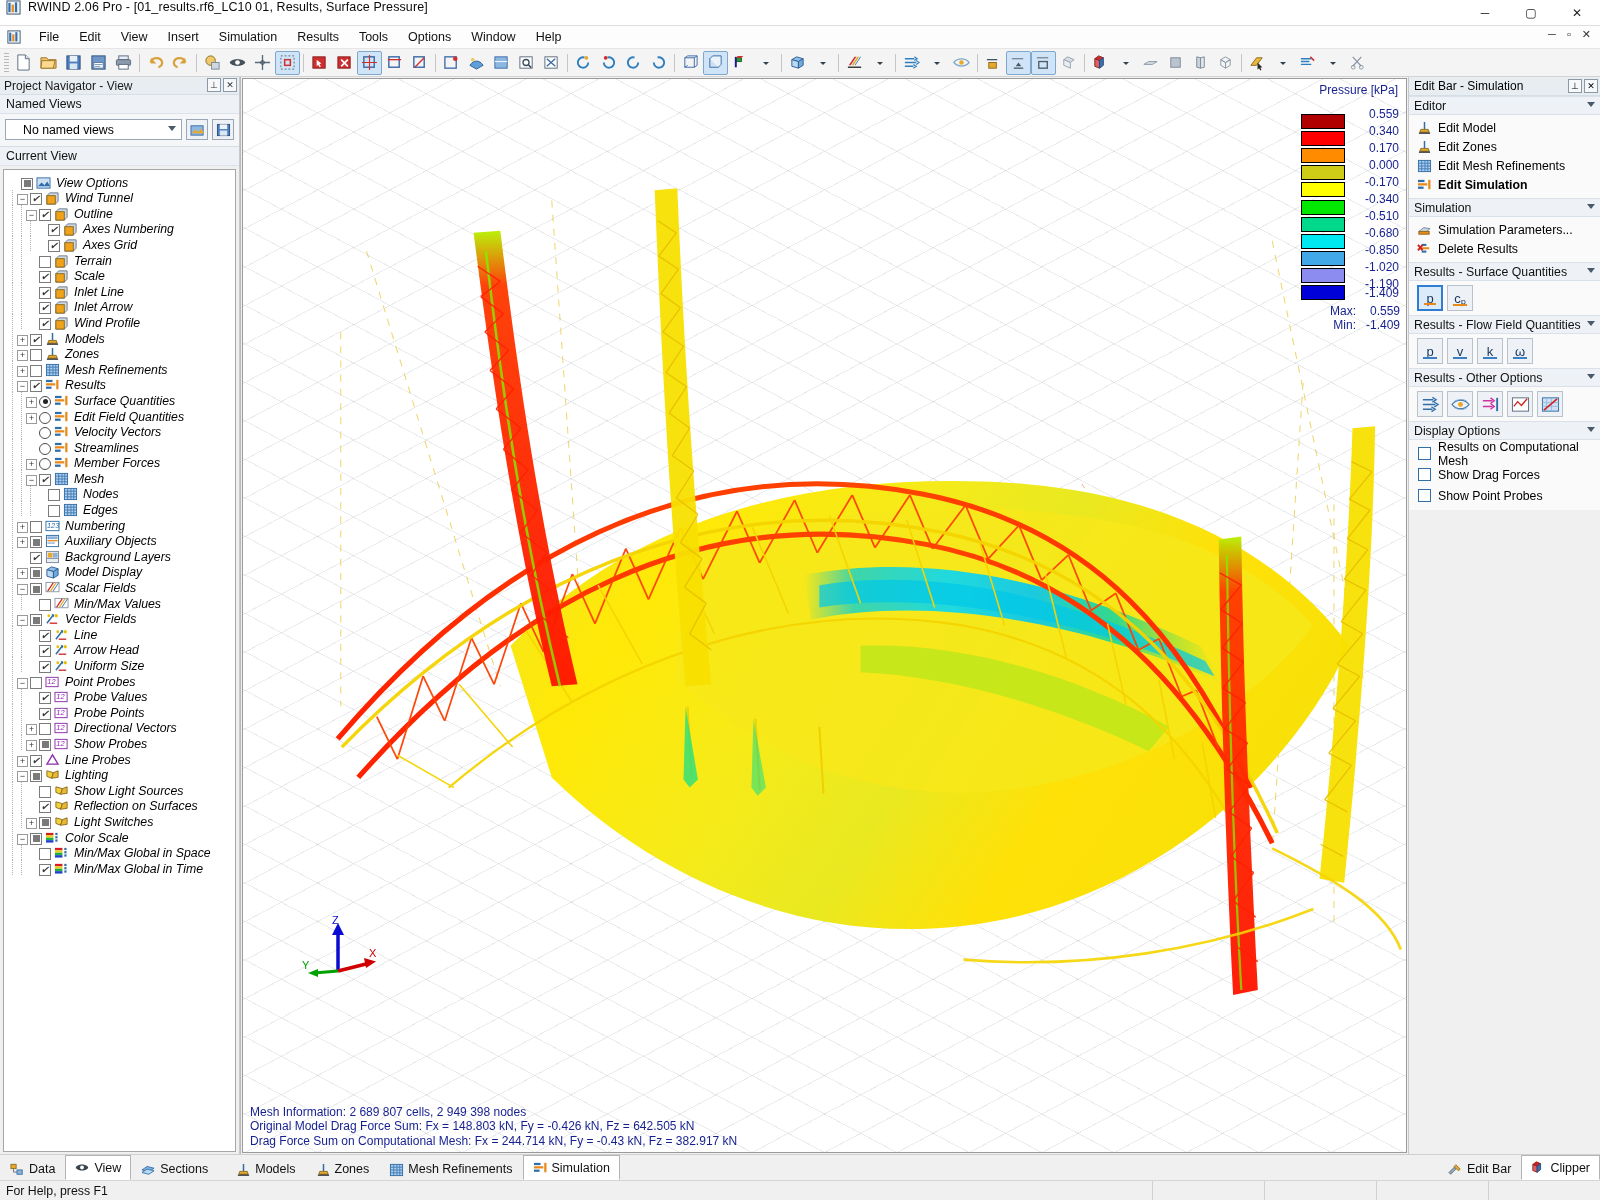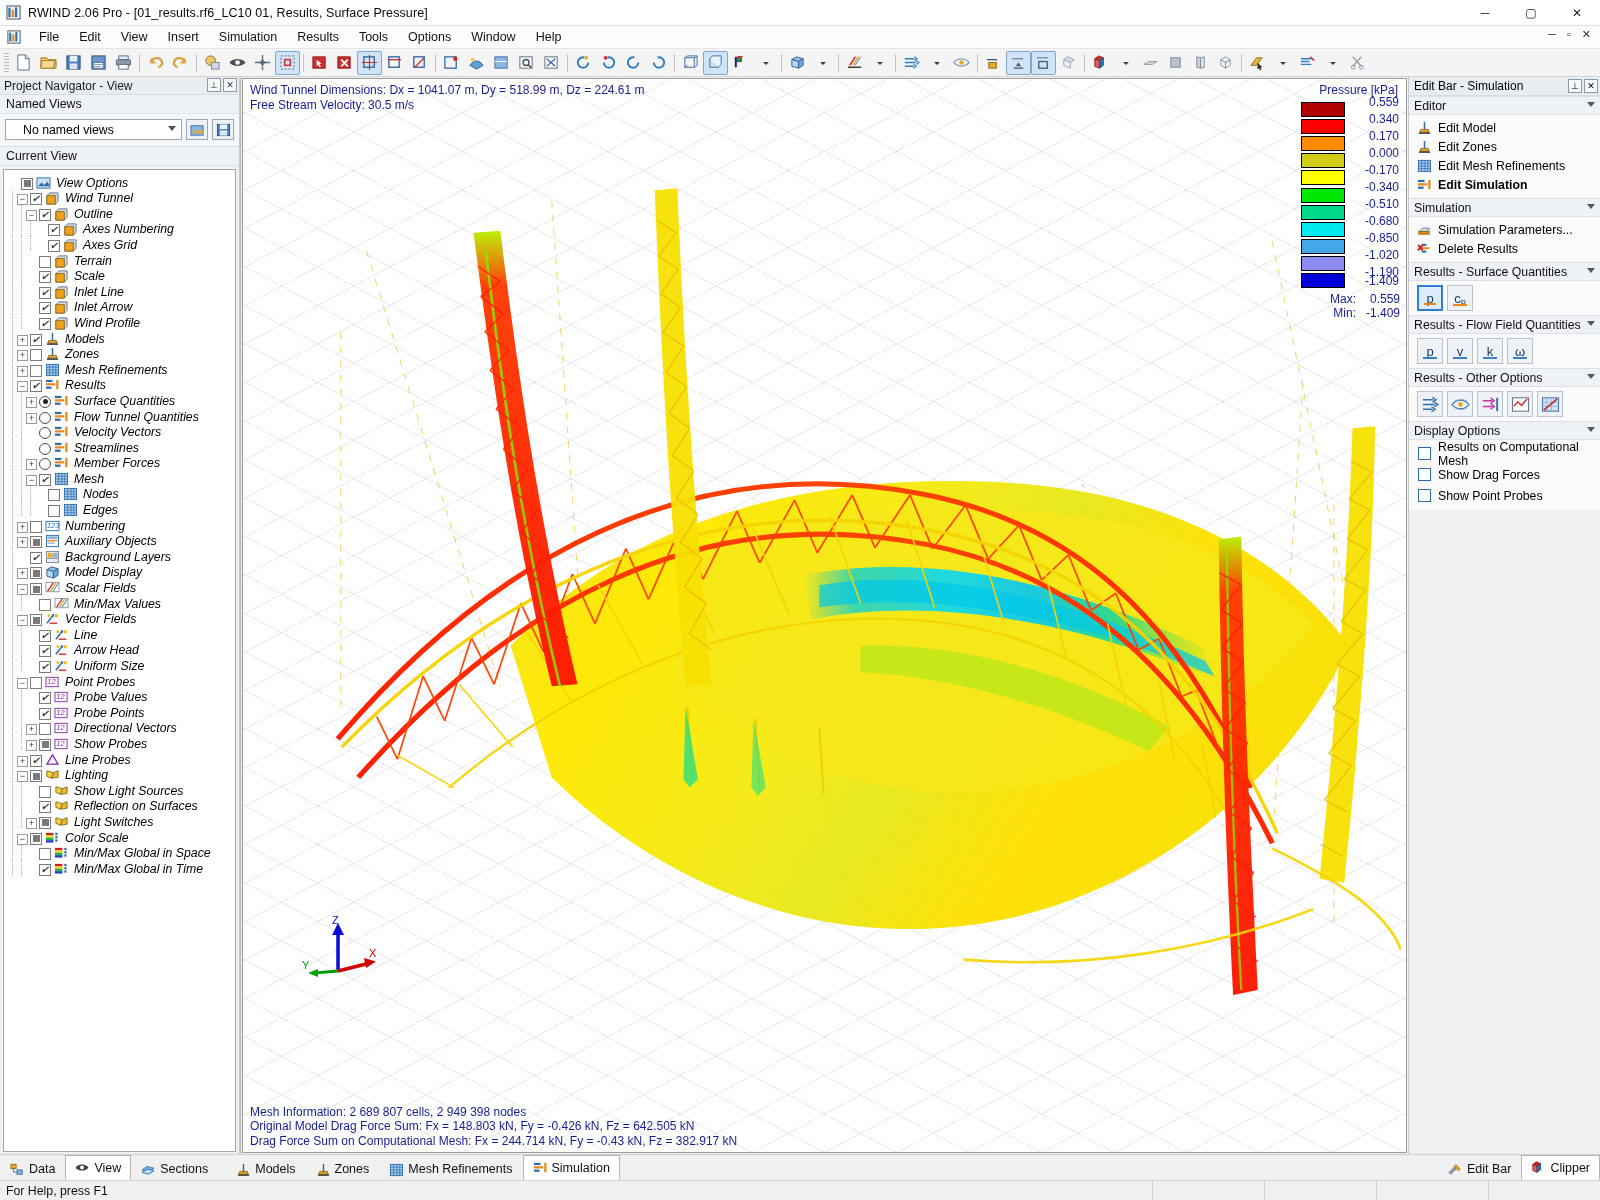--- a/index.html
+++ b/index.html
@@ -8,21 +8,21 @@
     width:1600px; height:1200px; overflow:hidden;
     font-family:"Liberation Sans", sans-serif;
     font-size:12.5px; color:#000;
     background:#f0f0f0;
     -webkit-font-smoothing:antialiased;
   }
   .app { width:1600px; height:1200px; display:flex; flex-direction:column; background:#f0f0f0; }
 
   
   .titlebar {
-    height:26px; display:flex; align-items:center;
+    height:26px; display:flex; 
     background:#ffffff; border-bottom:1px solid #dfdfdf;
     position:relative; flex:0 0 26px;
   }
   .title-ico { width:15px;height:15px;margin:0 7px 0 6px; flex:0 0 15px; }
   .title-text { font-size:12.5px; color:#0a0a0a; letter-spacing:.1px; }
   .win-btns { position:absolute; right:0; top:0; height:26px; display:flex; }
   .win-btn { width:46px; height:26px; display:flex; align-items:center; justify-content:center;
              font-size:12px; color:#222; }
 
   
@@ -100,21 +100,21 @@
   .vp-grid { position:absolute; inset:0;
      background-image:
        repeating-linear-gradient(28deg, rgba(150,160,170,.20) 0 1px, transparent 1px 34px),
        repeating-linear-gradient(-28deg, rgba(150,160,170,.20) 0 1px, transparent 1px 34px);
   }
   .vp-info { position:absolute; left:7px; top:4px; color:#151f8f; font-size:12px; line-height:14.5px;
              white-space:nowrap; }
   .vp-info-b { position:absolute; left:7px; bottom:4px; color:#151f8f; font-size:12px; line-height:14.5px;
              white-space:nowrap; }
   .legend { position:absolute; right:6px; top:4px; width:108px; color:#151f8f; font-size:12px; }
-  .legend-title { text-align:right; padding-right:2px; margin-bottom:4px; }
+  .legend-title { text-align:right; padding-right:2px; margin-bottom:16px; }
   .legend-rows { position:relative; }
   .lrow { display:flex; align-items:center; height:17.1px; }
   .lswatch { width:44px; height:15px; border:1px solid #000; flex:0 0 44px; margin-left:9px;}
   .lval { flex:1 1 auto; text-align:right; padding-right:1px; font-size:12px;
           transform:translateY(-8.5px); }
   .lrow:last-child .lval { transform:translateY(-8.5px); }
   .lextra { margin-top:3px; font-size:12px; }
   .lextra div { display:flex; justify-content:flex-end; gap:2px; }
   .lextra .lk { width:34px; text-align:right; }
   .lextra .lv { width:42px; text-align:right; }
@@ -773,21 +773,21 @@
               <span class="exp">+</span>
               <span class="rb"></span>
               <span class="ic">
                 <svg width="15" height="14" viewBox="0 0 16 15">
                   <rect x="1" y="2" width="7" height="2.4" fill="#2f6ea8"></rect>
                   <rect x="1" y="5.6" width="10" height="2.4" fill="#e8891a"></rect>
                   <rect x="1" y="9.2" width="6" height="2.4" fill="#2f6ea8"></rect>
                   <rect x="12" y="2" width="2.4" height="10" fill="#e8891a"></rect>
                 </svg>
               </span>
-              <span class="tlabel">Flow Tunnel Quantities</span>
+              <span class="tlabel">Edit Field Quantities</span>
             </div>
             <div class="trow">
               <span class="vline"></span>
               <span class="vline"></span>
               <span class="exp none"></span>
               <span class="rb"></span>
               <span class="ic">
                 <svg width="15" height="14" viewBox="0 0 16 15">
                   <rect x="1" y="2" width="7" height="2.4" fill="#2f6ea8"></rect>
                   <rect x="1" y="5.6" width="10" height="2.4" fill="#e8891a"></rect>
@@ -1331,24 +1331,20 @@
           </g>
           <path d="M430 620 L442 692 L434 700 L428 692 Z" fill="#28e080" opacity=".8"></path>
           <path d="M496 632 L508 700 L500 708 L494 700 Z" fill="#28e080" opacity=".6"></path>
 
           <g stroke="#f5d400" stroke-width="2.6" fill="none" opacity=".9">
             <path d="M1000 760 C 1060 790 1110 820 1125 860"></path>
             <path d="M700 870 C 820 880 940 860 1040 820"></path>
           </g>
         </svg>
 
-        <div class="vp-info">
-          <div>Wind Tunnel Dimensions: Dx = 1041.07 m, Dy = 518.99 m, Dz = 224.61 m</div>
-          <div>Free Stream Velocity: 30.5 m/s</div>
-        </div>
 
         <div class="vp-info-b">
           <div>Mesh Information: 2 689 807 cells, 2 949 398 nodes</div>
           <div>Original Model Drag Force Sum: Fx = 148.803 kN, Fy = -0.426 kN, Fz = 642.505 kN</div>
           <div>Drag Force Sum on Computational Mesh: Fx = 244.714 kN, Fy = -0.43 kN, Fz = 382.917 kN</div>
         </div>
 
         <div class="axes">
           <svg width="80" height="62" viewBox="0 0 80 62">
             <path d="M40 56 L40 14" stroke="#0a0ad0" stroke-width="3.5"></path>

